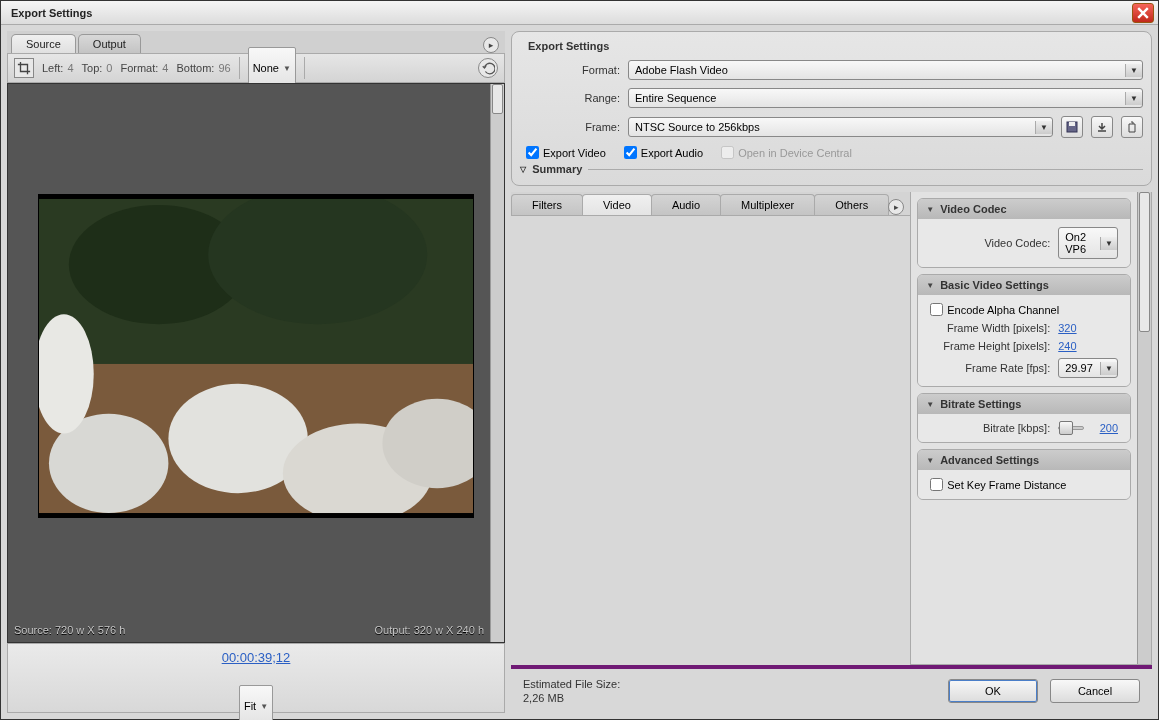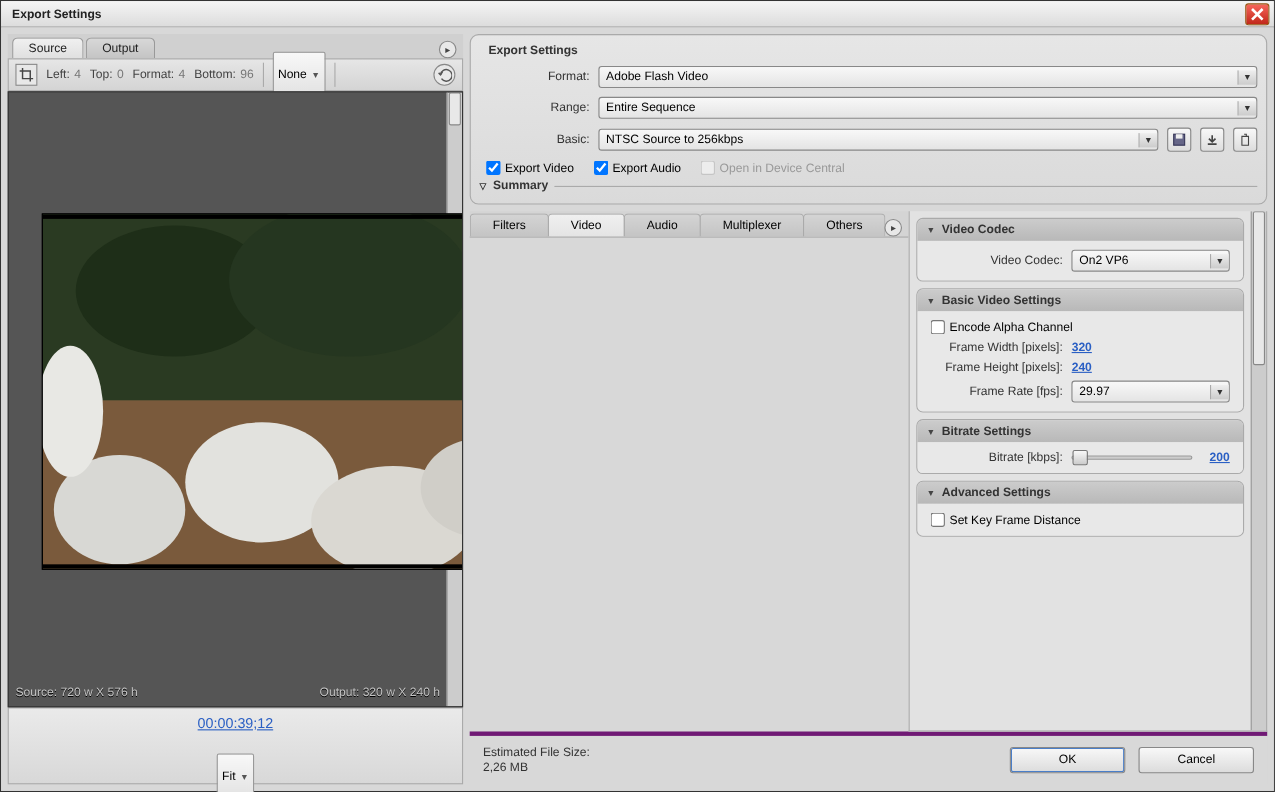--- a/index.html
+++ b/index.html
@@ -2,21 +2,21 @@
 <html><head>
 <meta charset="utf-8">
 <style>
   * { box-sizing: border-box; margin: 0; padding: 0; font-family: Tahoma, Arial, sans-serif; font-size: 11px; }
   body { background: #c8c8c8; width: 1159px; height: 720px; overflow: hidden; user-select: none; }
   .window { width: 1159px; height: 720px; border: 1px solid #333; background: #d8d8d8; display: flex; flex-direction: column; }
   .titlebar { height: 24px; background: linear-gradient(#f5f5f5, #dcdcdc); border-bottom: 1px solid #aaa; display: flex; align-items: center; padding: 0 4px; }
   .titlebar-text { font-weight: bold; color: #222; flex: 1; padding-left: 6px; }
   .close-btn { width: 22px; height: 20px; background: linear-gradient(#f6655a,#c1281a); border: 1px solid #951; border-radius: 3px; display: flex; align-items: center; justify-content: center; color: #fff; font-weight: bold; font-size: 13px; cursor: pointer; }
   .body { flex: 1; display: flex; padding: 6px; gap: 6px; background: #d8d8d8; }
-  .left-pane { width: 414px; display: flex; flex-direction: column; }
+  .left-pane { width: 498px; display: flex; flex-direction: column; }
   .right-pane { flex: 1; display: flex; flex-direction: column; }
   .tab-strip { height: 22px; display: flex; align-items: flex-end; gap: 2px; padding-left: 4px; background: #d0d0d0; }
   .tab { padding: 3px 14px; border: 1px solid #999; border-bottom: none; border-radius: 5px 5px 0 0; background: linear-gradient(#d8d8d8,#c4c4c4); color: #222; cursor: pointer; }
   .tab.active { background: linear-gradient(#f0f0f0,#e0e0e0); font-weight: normal; }
   .tab-strip .spacer { flex: 1; }
   .flyout-btn { width: 16px; height: 16px; border-radius: 50%; border: 1px solid #888; background: #e8e8e8; display:flex;align-items:center;justify-content:center;cursor:pointer;margin-right:6px;font-size:9px;color:#444; }
   .crop-toolbar { height: 30px; background: linear-gradient(#e6e6e6,#d4d4d4); border: 1px solid #aaa; display: flex; align-items: center; gap: 8px; padding: 0 6px; }
   .crop-icon { width:20px;height:20px;border:1px solid #888;background:#e8e8e8;display:flex;align-items:center;justify-content:center;cursor:pointer; }
   .crop-field { display:flex;align-items:center;gap:4px;color:#444; }
   .crop-field .val { color:#777; }
@@ -54,29 +54,29 @@
   .settings-tabs { height:24px; display:flex; align-items:flex-end; gap:0; border-bottom:1px solid #aaa; background:#d4d4d4;}
   .stab{padding:4px 20px;border:1px solid #aaa;border-bottom:none;background:linear-gradient(#d4d4d4,#c4c4c4);cursor:pointer;border-radius:4px 4px 0 0;margin-right:-1px;}
   .stab.active{background:linear-gradient(#f0f0f0,#e4e4e4);}
   .settings-body{flex:1;overflow-y:auto;border:1px solid #aaa;border-top:none;background:#e2e2e2;padding:6px;display:flex;flex-direction:column;gap:6px;position:relative;}
   .section{border:1px solid #aaa;border-radius:6px;overflow:hidden;}
   .section-head{background:linear-gradient(#ccc,#b8b8b8);padding:4px 8px;font-weight:bold;color:#333;display:flex;align-items:center;gap:6px;}
   .section-head .tri{font-size:8px;color:#444;}
   .section-body{padding:8px 12px;background:#e8e8e8;display:flex;flex-direction:column;gap:6px;}
   .frow{display:flex;align-items:center;gap:8px;}
   .frow .flbl{width:120px;text-align:right;color:#333;}
-  .link-val{color:#2a5fc4;text-decoration:underline;cursor:pointer;font-weight:bold;}
+  .link-val{color:#2a5fc4;text-decoration:underline;cursor:pointer;}
   .slider-track{flex:1;height:4px;background:#ccc;border:1px solid #999;border-radius:2px;position:relative;margin-right:8px;}
   .slider-thumb{position:absolute;left:0;top:-6px;width:14px;height:14px;background:linear-gradient(#f8f8f8,#ccc);border:1px solid #777;border-radius:2px;cursor:pointer;}
   .right-scrollbar{width:14px;background:#ccc;border-left:1px solid #999;position:absolute;top:0;right:0;height:100%;}
   .right-scrollbar .thumb{position:absolute;top:0;left:1px;right:1px;height:140px;background:#e8e8e8;border:1px solid #888;border-radius:2px;}
   .footer{height:48px;border-top:4px solid #701a75;display:flex;align-items:center;padding:0 12px;gap:12px;background:#d8d8d8;}
   .footer .est{flex:0 0 auto;color:#333;line-height:1.3;}
   .footer-spacer{flex:1;}
-  .dlg-btn{width:105px;height:24px;border:1px solid #888;background:linear-gradient(#f8f8f8,#dcdcdc);border-radius:3px;cursor:pointer;}
+  .dlg-btn{width:90px;height:24px;border:1px solid #888;background:linear-gradient(#f8f8f8,#dcdcdc);border-radius:3px;cursor:pointer;}
   .dlg-btn.primary{box-shadow:0 0 0 1px #4a7ec8 inset;}
   .sep-vert { width:1px; background:#aaa; height:22px; }
   svg.icon{width:12px;height:12px;}
   .settings-tabs .spacer{flex:1;}
   .settings-container{flex:1;display:flex;flex-direction:row;position:relative;}
 </style>
 </head>
 <body>
 
 <div class="window">
@@ -188,21 +188,21 @@
             </div>
         </div>
         <div class="form-row">
           <span class="lbl">Range:</span>
           <div class="select-box">
               <span>Entire Sequence</span>
               <span class="arrow">▼</span>
             </div>
         </div>
         <div class="form-row">
-          <span class="lbl">Basic:</span>
+          <span class="lbl">Frame:</span>
           <div class="select-box">
               <span>NTSC Source to 256kbps</span>
               <span class="arrow">▼</span>
             </div>
           <div class="icon-btn">
               <svg viewBox="0 0 12 12" width="12" height="12">
                 <rect x="1" y="1" width="10" height="10" fill="#668" stroke="#335"></rect>
                 <rect x="3" y="1" width="6" height="4" fill="#eee"></rect>
               </svg>
             </div>

